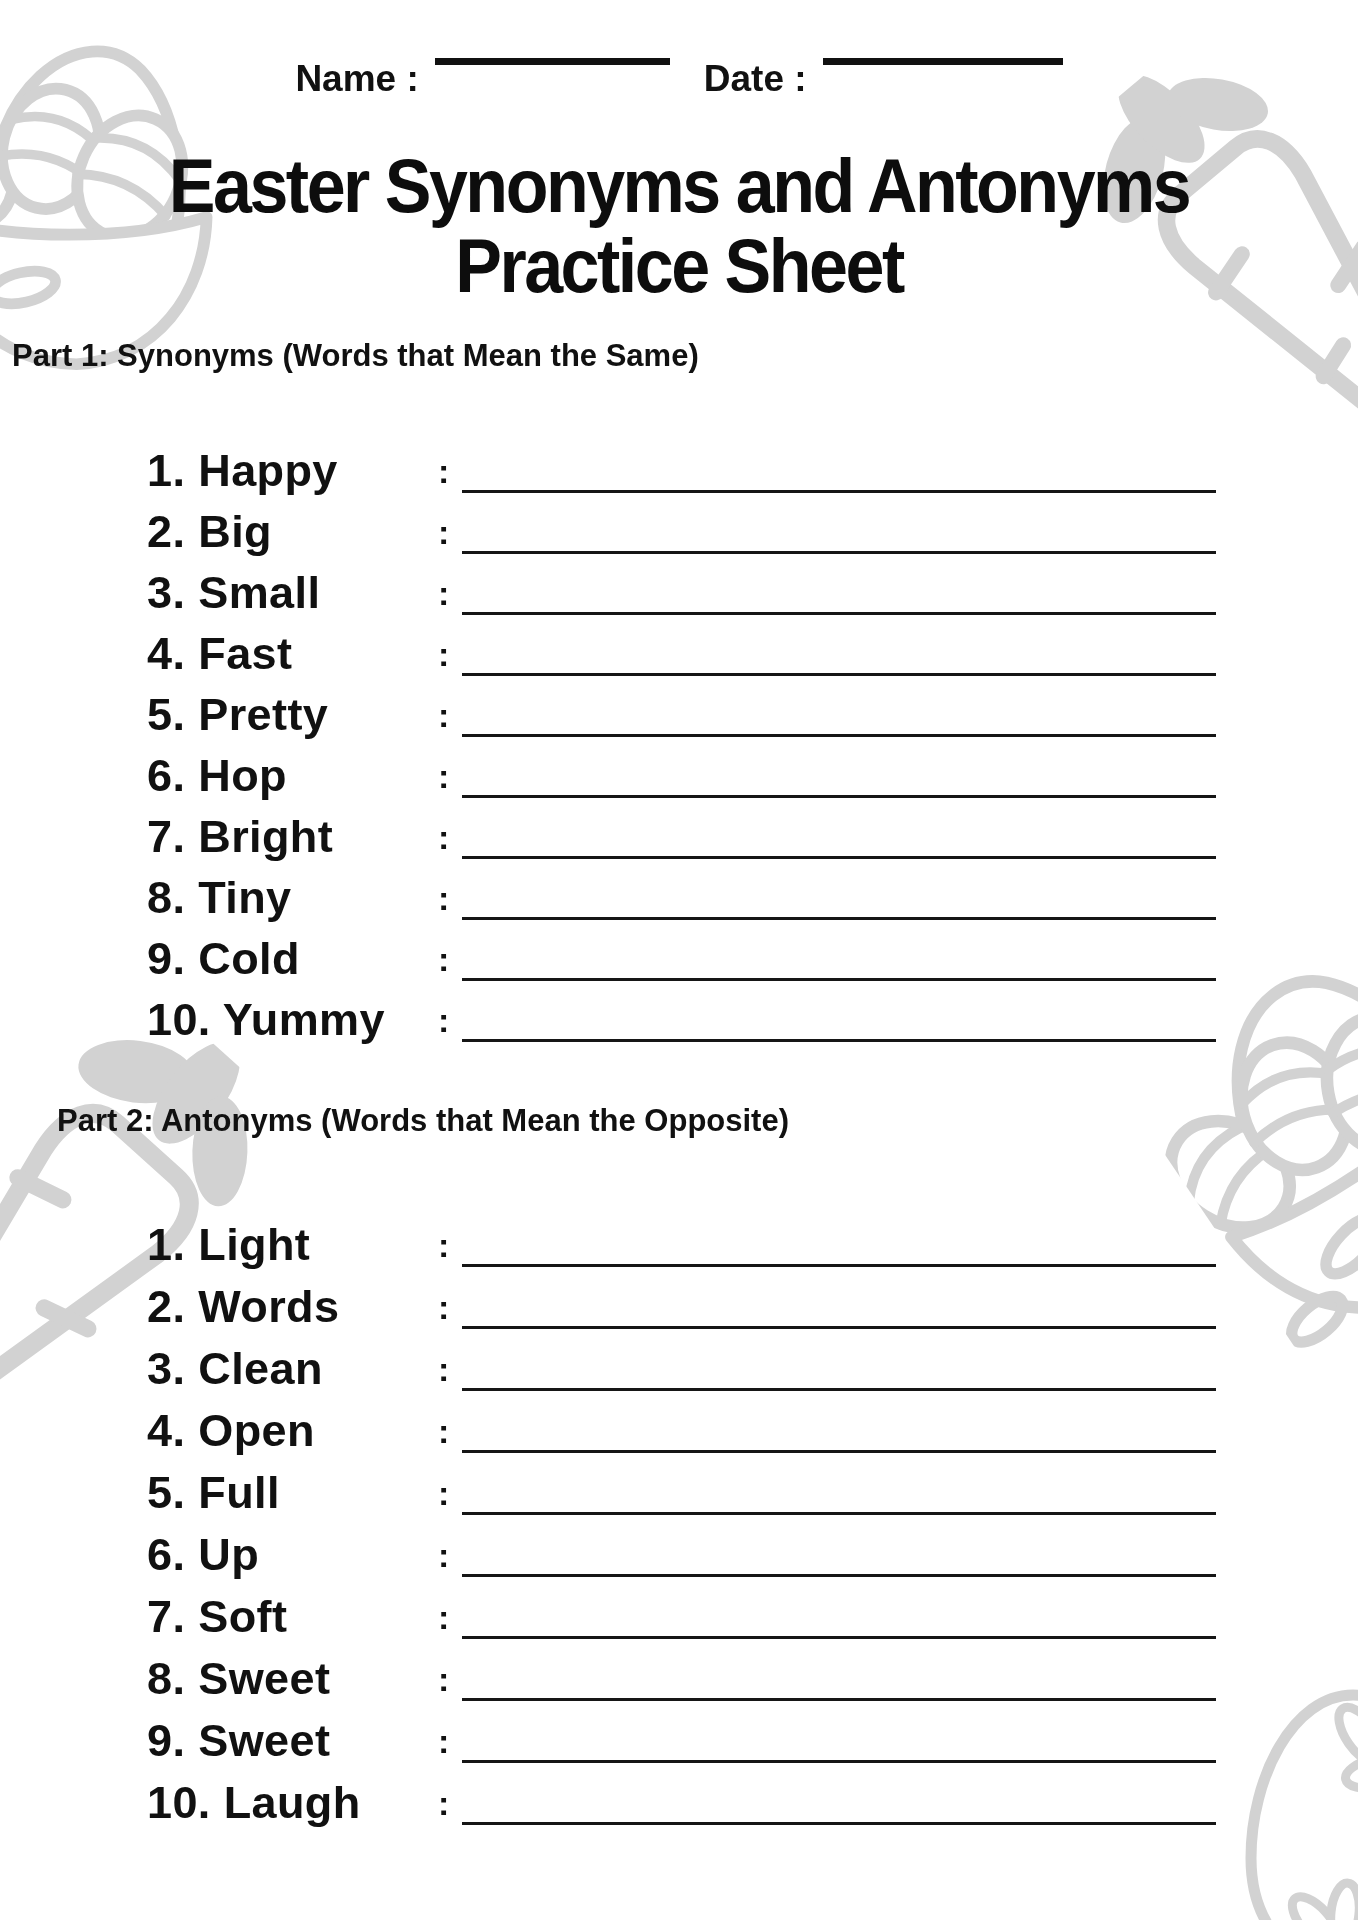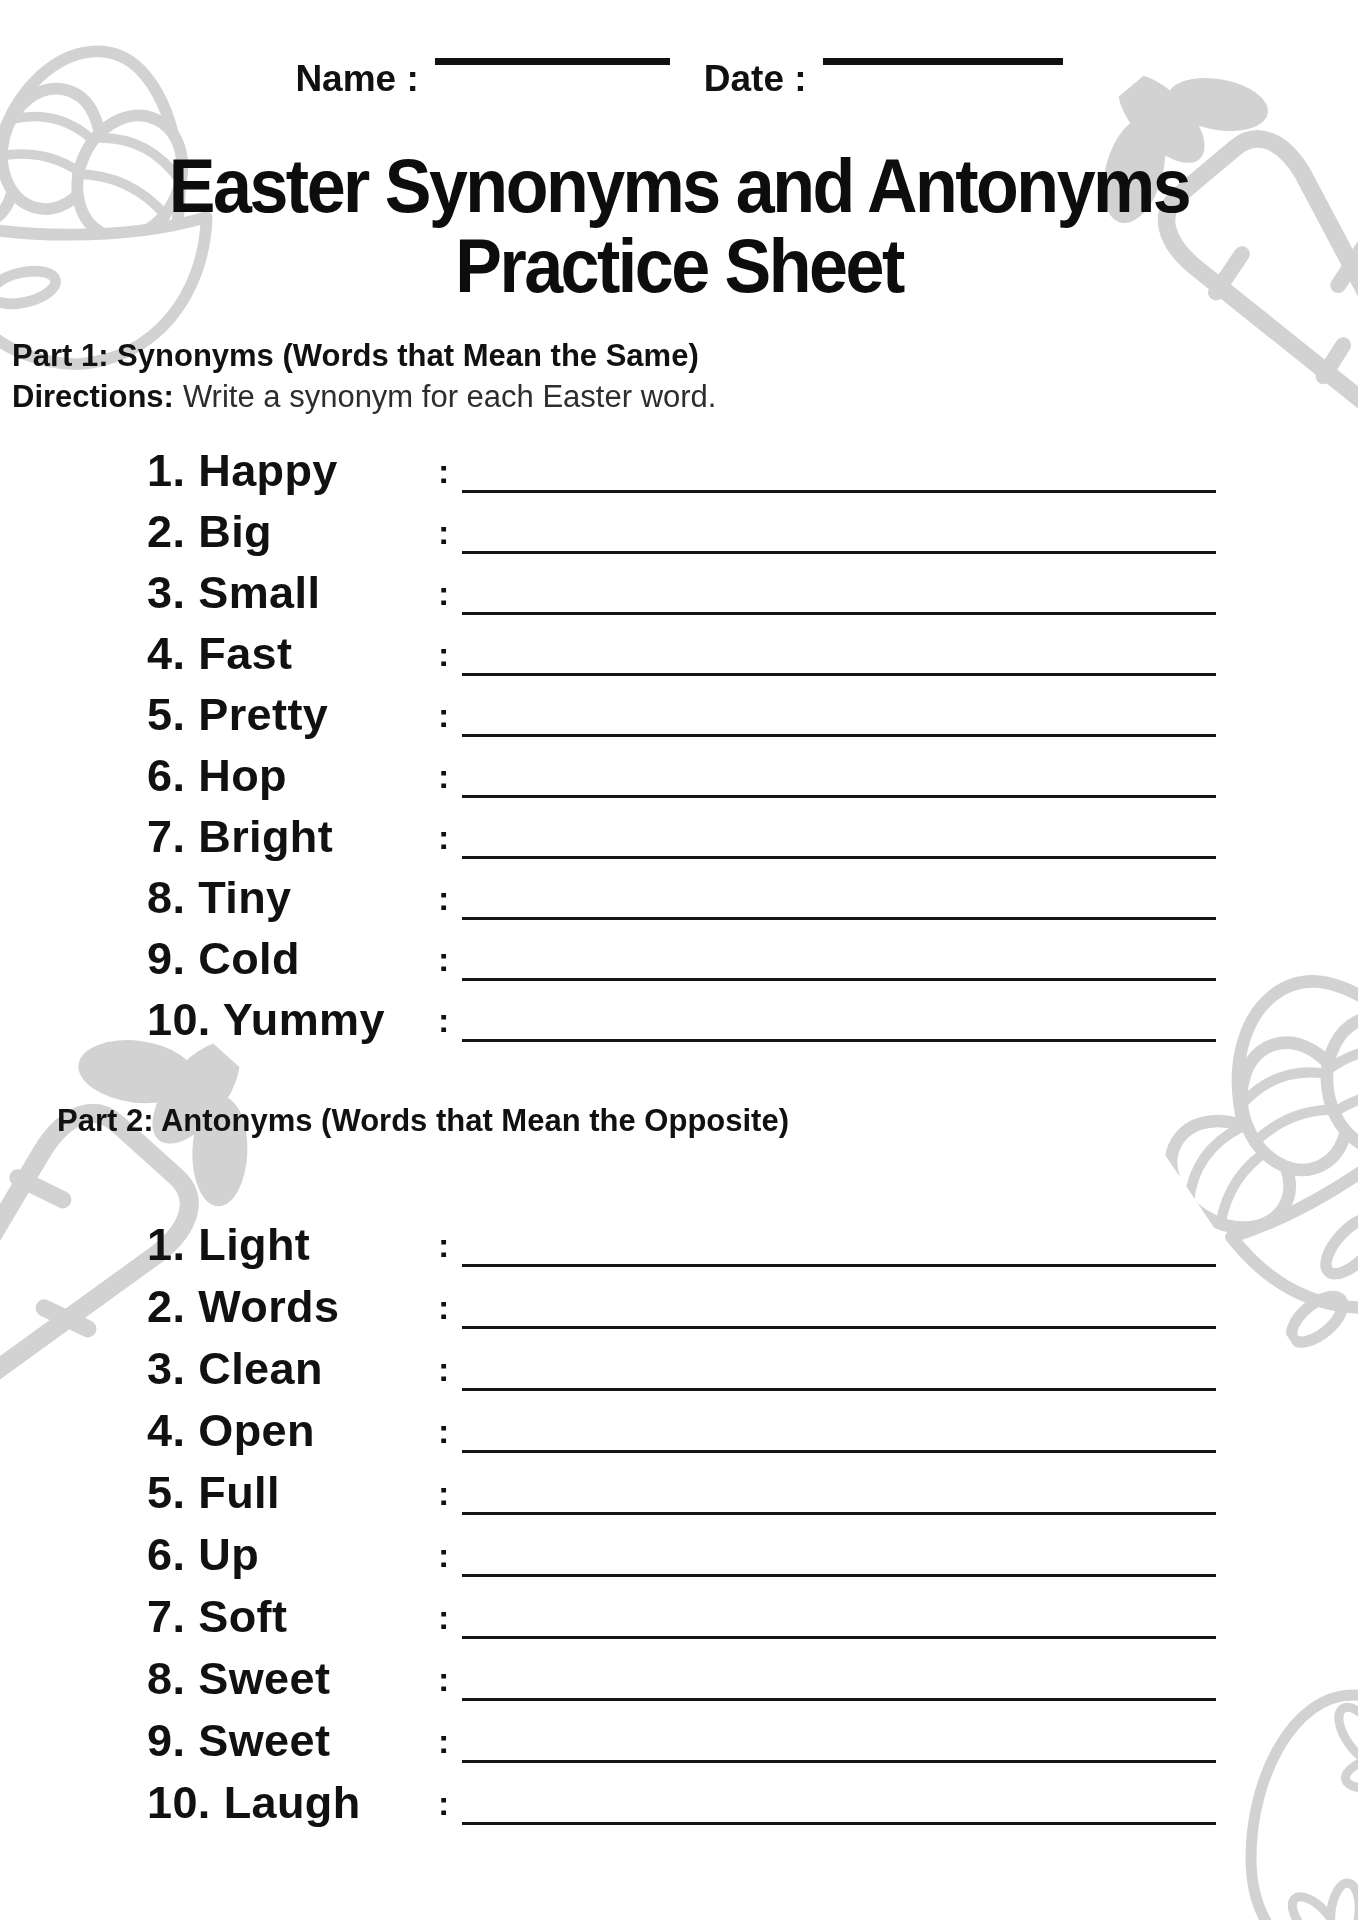--- a/index.html
+++ b/index.html
@@ -168,23 +168,20 @@
     <span class="write-line date"></span>
   </div>
 
   <div class="title">
     <div>Easter Synonyms and Antonyms</div>
     <div>Practice Sheet</div>
   </div>
 
   <div class="sec p1">
     <div class="h">Part 1: Synonyms (Words that Mean the Same)</div>
-    <div class="dir">
-      <span class="dlabel">Directions:</span><span>Write a synonym for each Easter word.</span>
-    </div>
   </div>
 
   <div class="rows p1">
     <div class="row">
       <span class="label"><span>1.</span> <span>Happy</span></span>
       <span class="colon">:</span>
       <span class="ansline"></span>
     </div>
     <div class="row">
       <span class="label"><span>2.</span> <span>Big</span></span>

